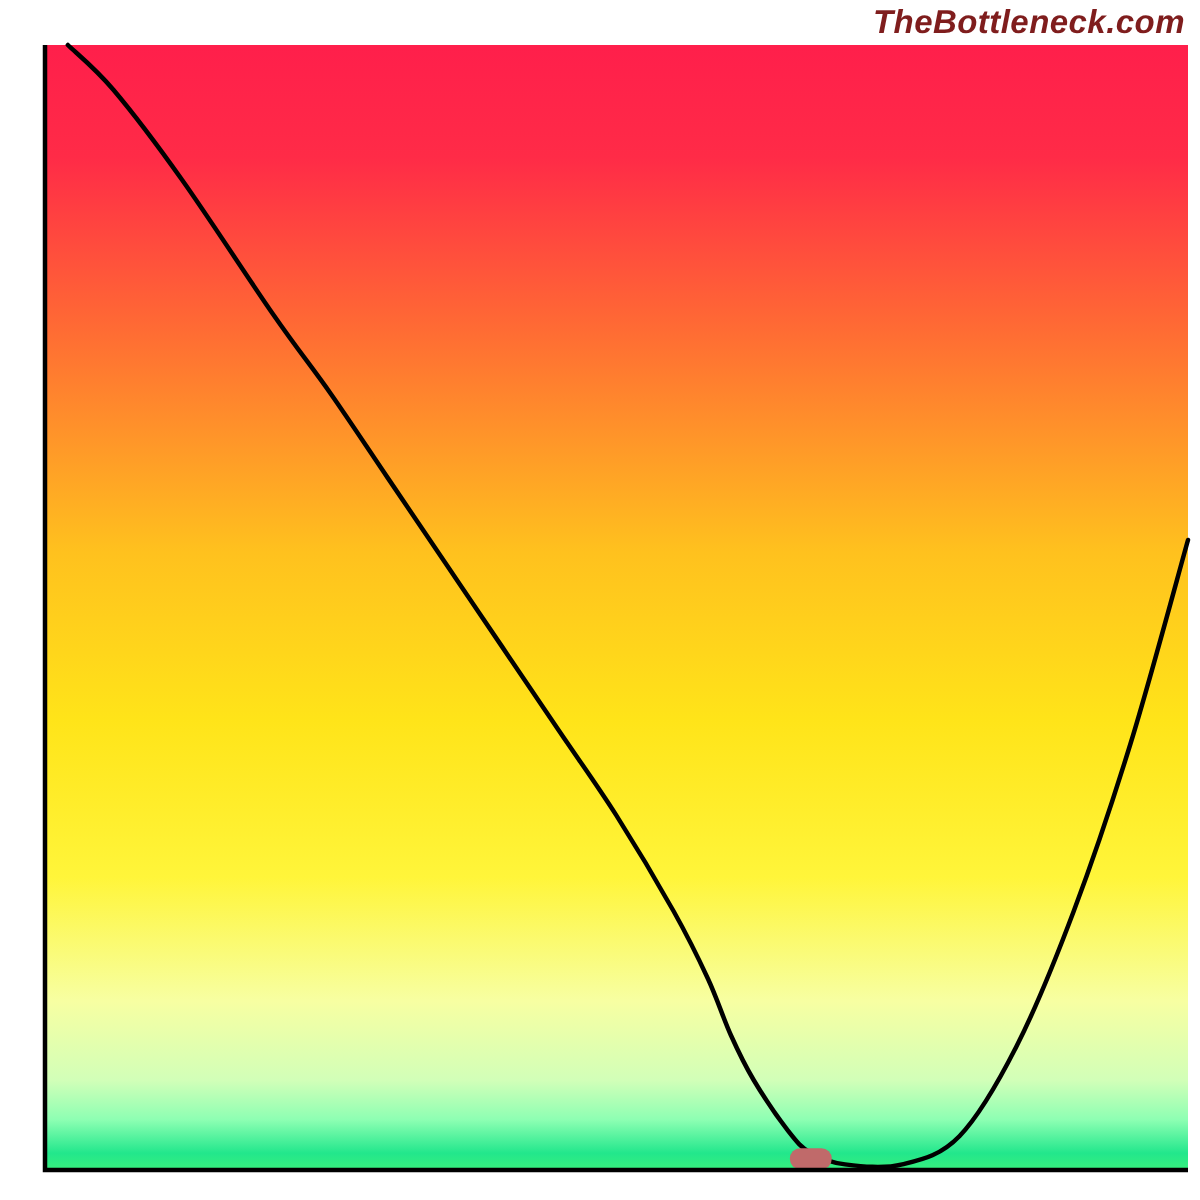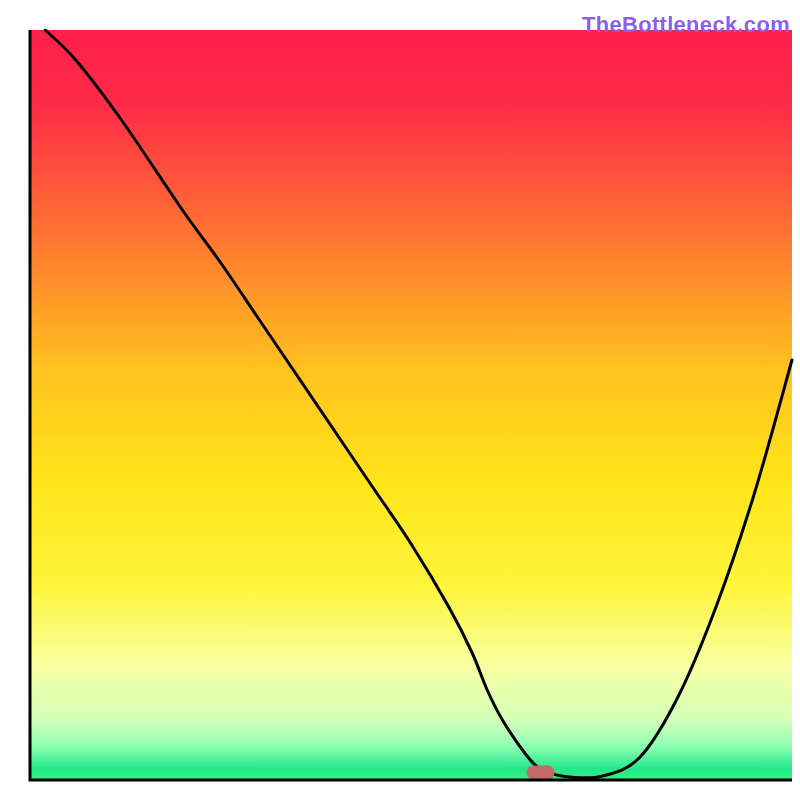--- a/index.html
+++ b/index.html
@@ -10,27 +10,28 @@
     background: #ffffff;
     font-family: Arial, Helvetica, sans-serif;
   }
   .chart-container {
     position: relative;
     width: 800px;
     height: 800px;
   }
   .watermark {
     position: absolute;
-    top: 12px;
+    top: 2px;
     right: 10px;
     font-size: 22px;
     font-weight: 600;
-    color: #8b5cf6;
+    color: #7f1d1d;
     letter-spacing: 0.3px;
     z-index: 20;
+    font-style: italic;
   }
   svg {
     display: block;
   }
 </style>
 </head>
 <body>
 
 <div class="chart-container">
   <div class="watermark">TheBottleneck.com</div>

